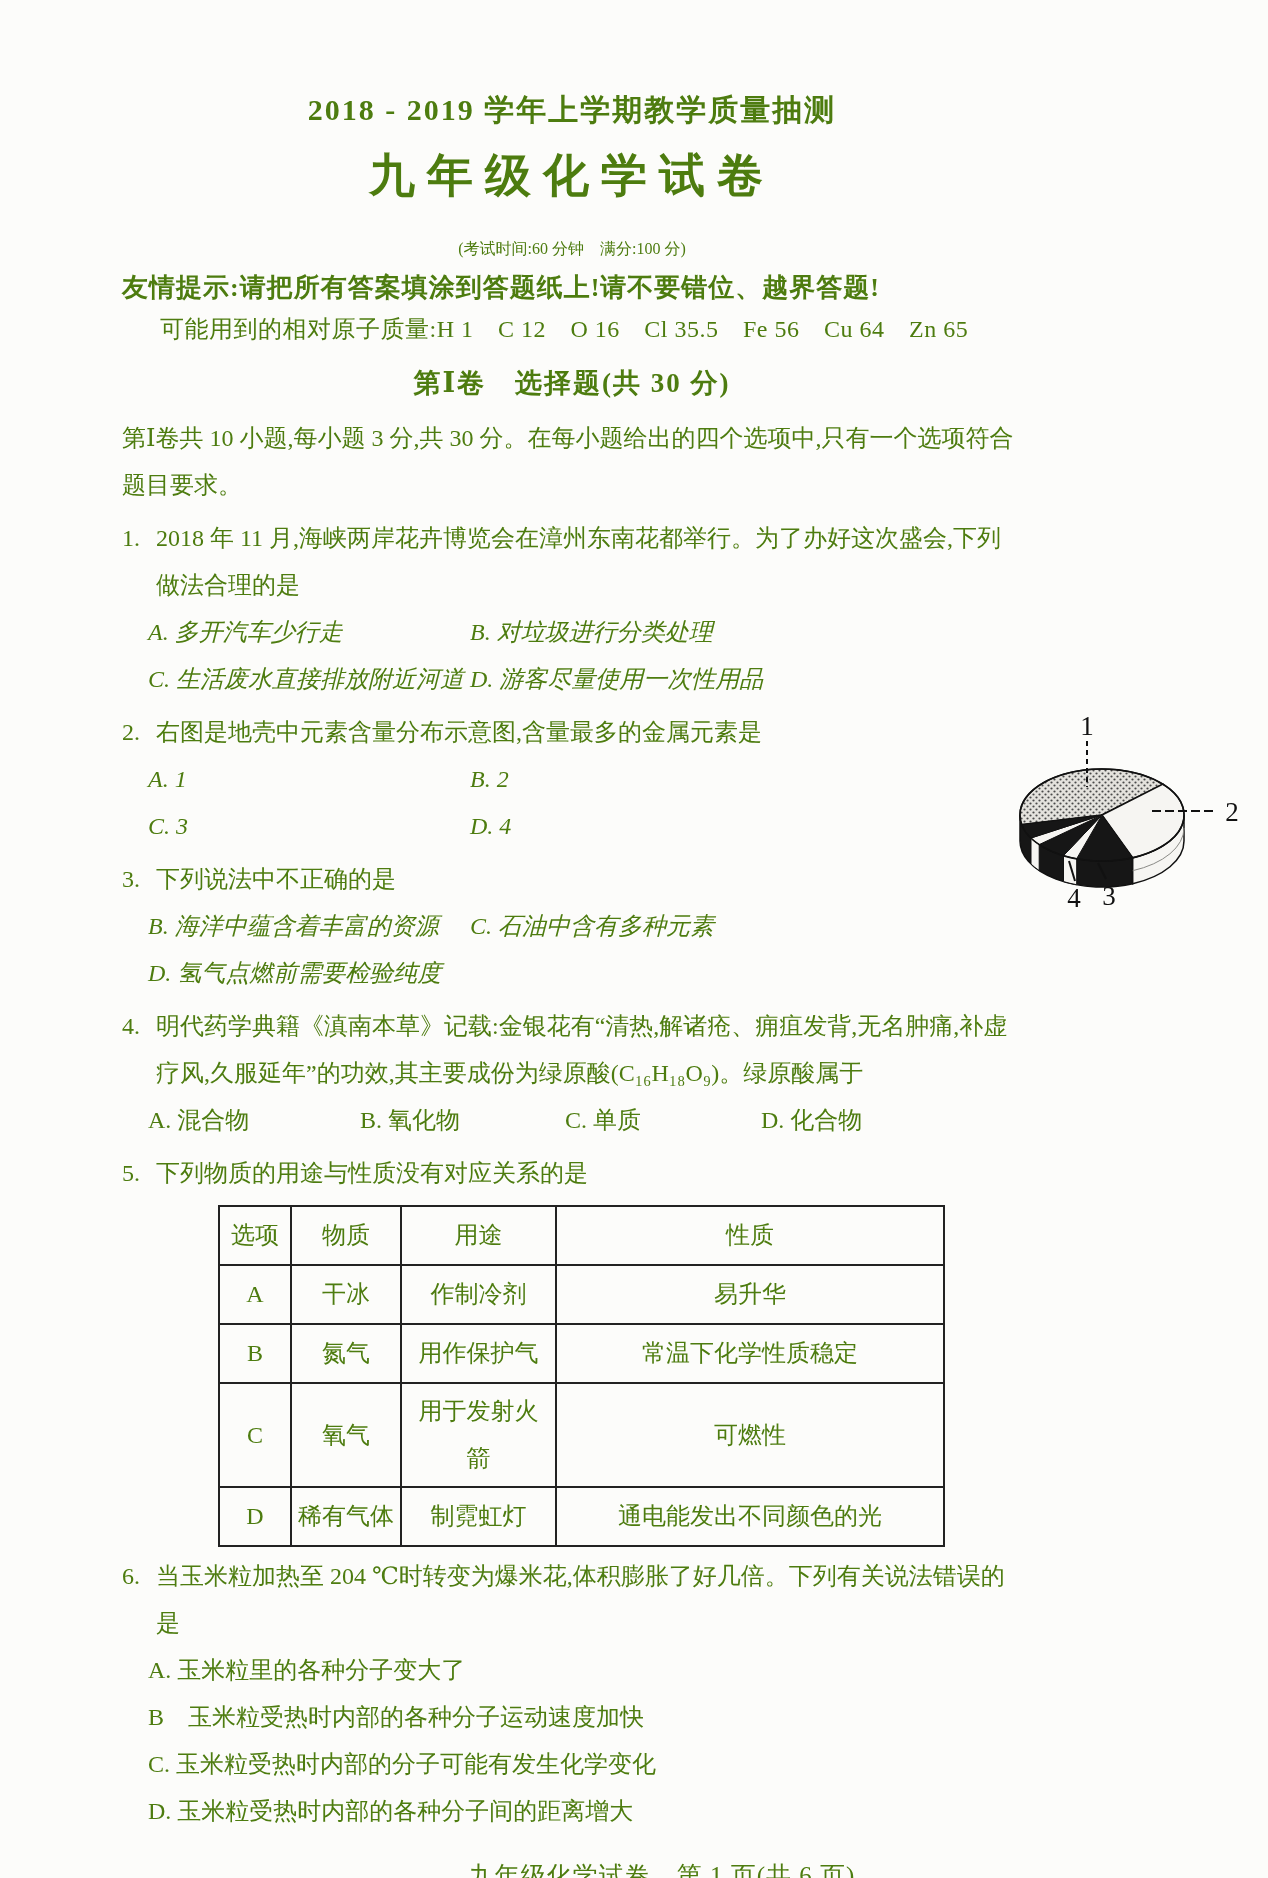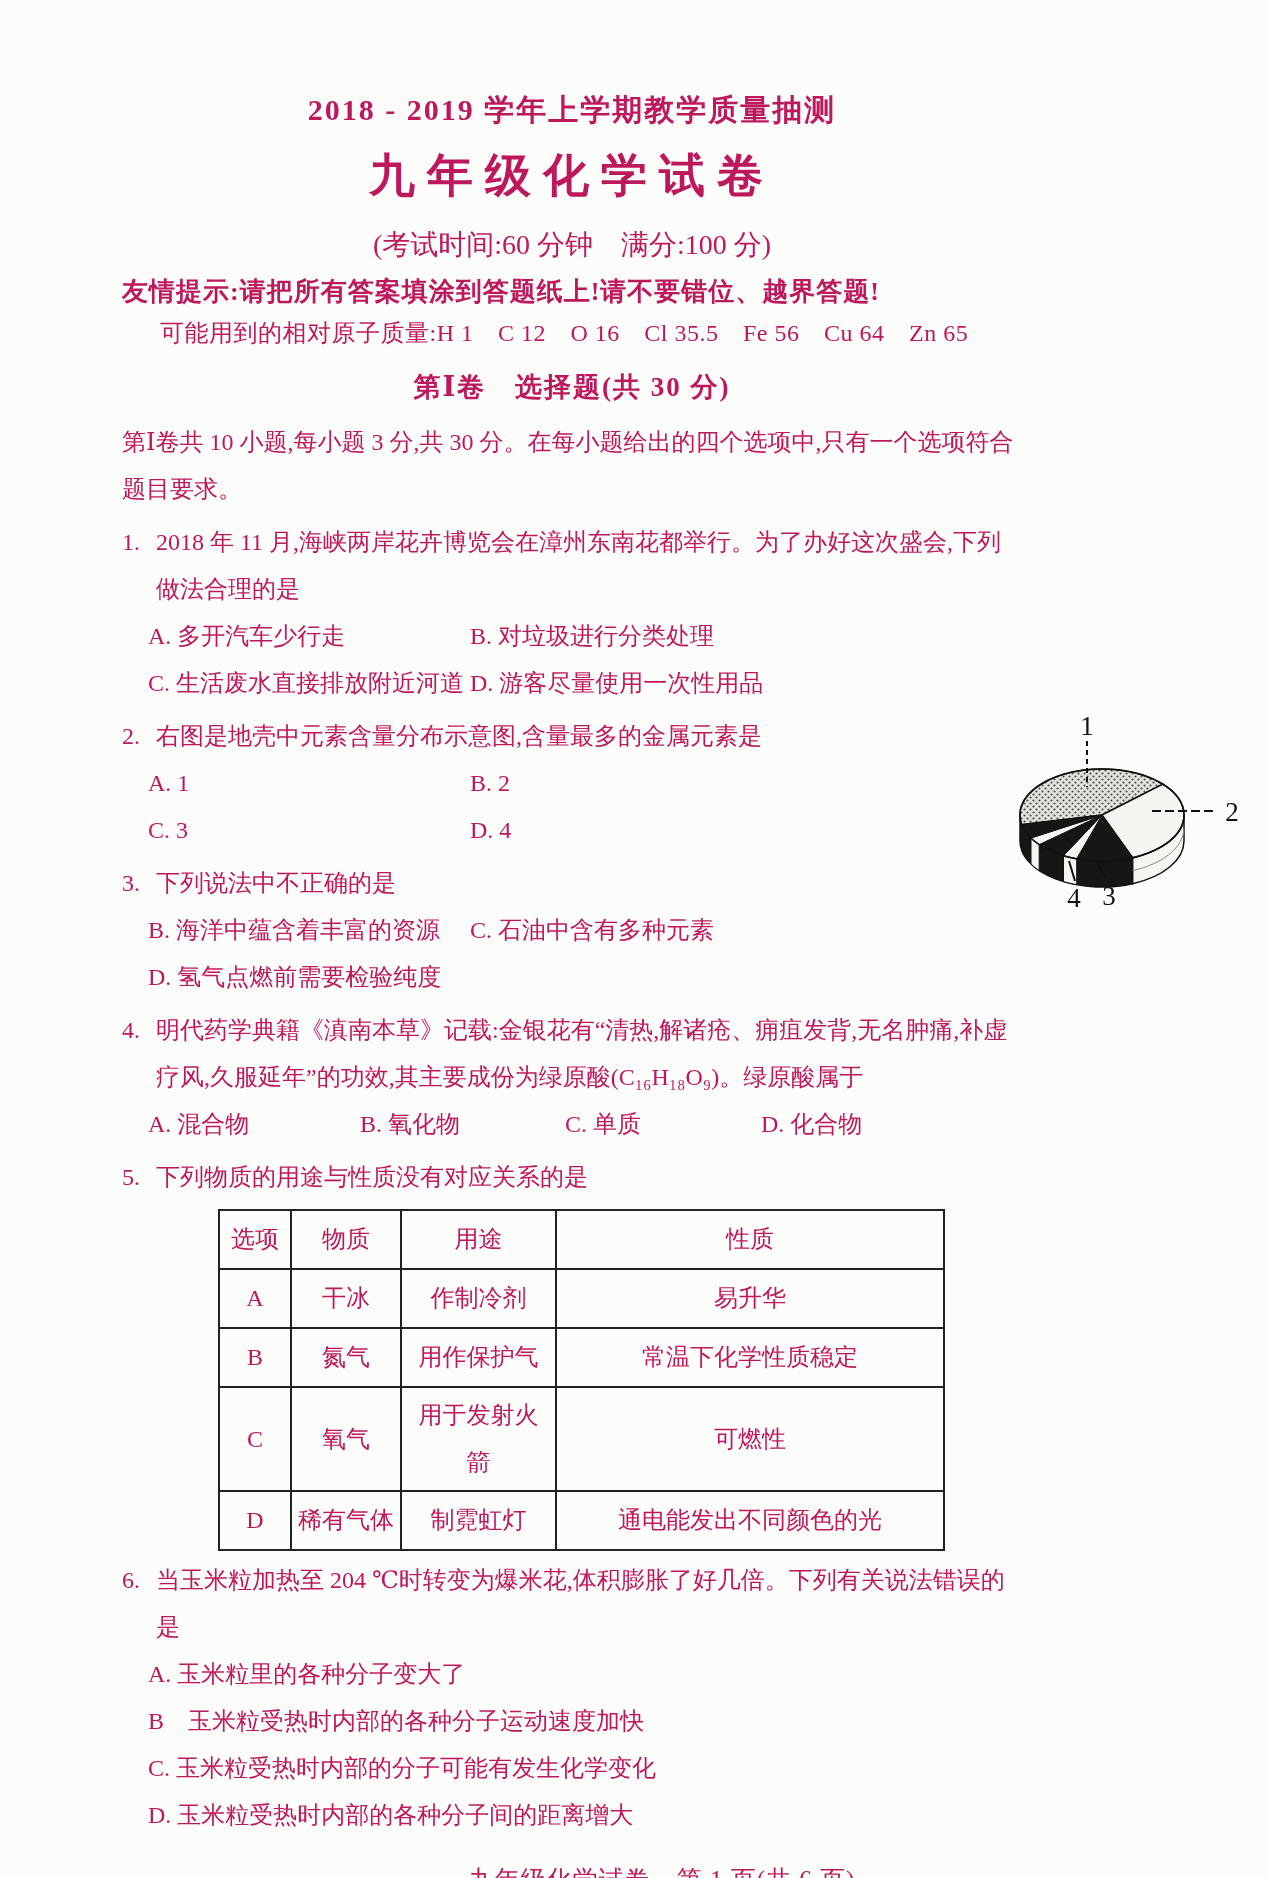--- a/index.html
+++ b/index.html
@@ -1,34 +1,34 @@
 <!DOCTYPE html>
 <html><head>
 <meta charset="utf-8">
 <style>
   html,body{margin:0;padding:0;background:#ffffff;}
   .page{
     position:relative;width:1268px;height:1878px;background:#fcfcfa;
-    font-family:"Liberation Serif","DejaVu Serif",serif;color:#be185d;
+    font-family:"Liberation Serif","DejaVu Serif",serif;color:#4d7c0f;
     overflow:hidden;
   }
   .content{position:relative;padding-top:90px;margin-left:122px;width:900px;}
   .subject{font-size:30px;font-weight:bold;text-align:center;letter-spacing:2px;}
   .title{font-size:46px;font-weight:bold;text-align:center;margin-top:14px;letter-spacing:12px;}
-  .exam-info{font-size:28px;text-align:center;margin-top:19px;}
+  .exam-info{font-size:16px;text-align:center;margin-top:32px;}
   .notice{font-size:26px;font-weight:bold;margin-top:10px;letter-spacing:1px;}
   .masses{font-size:24px;margin-top:8px;padding-left:38px;letter-spacing:.5px;}
   .section-title{font-size:27px;font-weight:bold;text-align:center;margin-top:20px;letter-spacing:2px;}
   .intro{font-size:24px;line-height:47px;margin-top:14px;}
   .question{font-size:24px;line-height:47px;margin-top:6px;}
   .q-line{display:flex;}
   .q-num{width:34px;flex:none;}
   .q-body{flex:1;}
   .opts{padding-left:26px;}
-  .grid2{display:grid;grid-template-columns:322px 1fr;}
+  .grid2{display:grid;grid-template-columns:322px 1fr;font-style:italic;}
   .grid4{display:grid;grid-template-columns:212px 205px 196px 1fr;}
   .opt{white-space:nowrap;}
   table.q5{border-collapse:collapse;margin:8px 0 6px 96px;}
   .q5 th,.q5 td{
     border:2px solid #222;text-align:center;font-weight:normal;
     font-size:24px;height:49px;padding:4px 6px;
   }
   .footer{font-size:25px;text-align:center;margin-top:24px;padding-left:180px;letter-spacing:1px;}
   .pie-wrap{position:absolute;left:1002px;top:715px;width:250px;height:205px;}
 </style>

